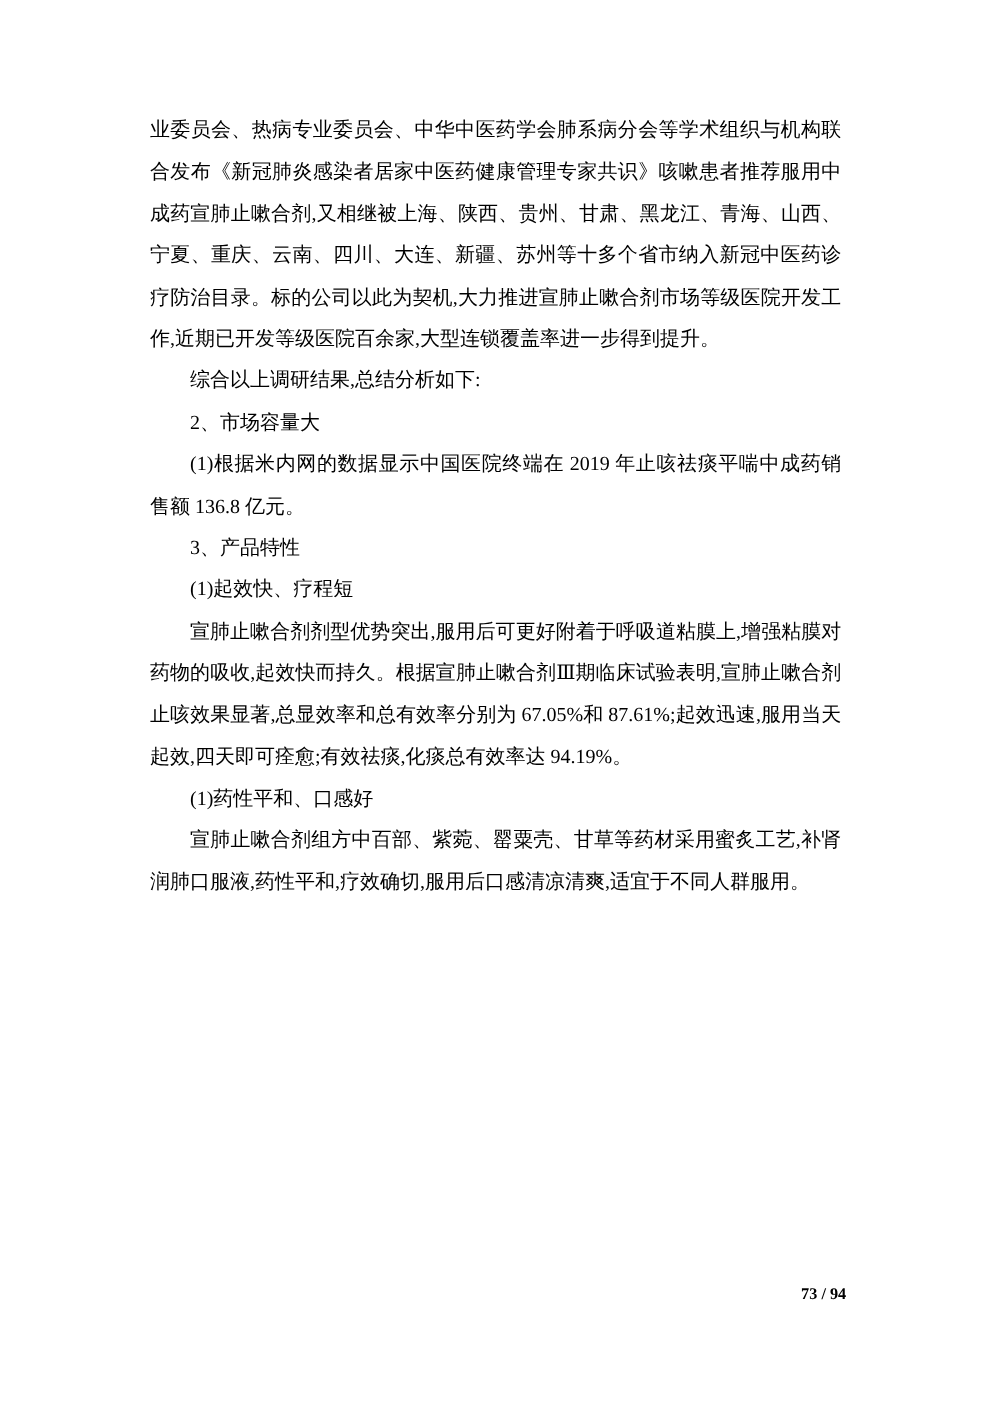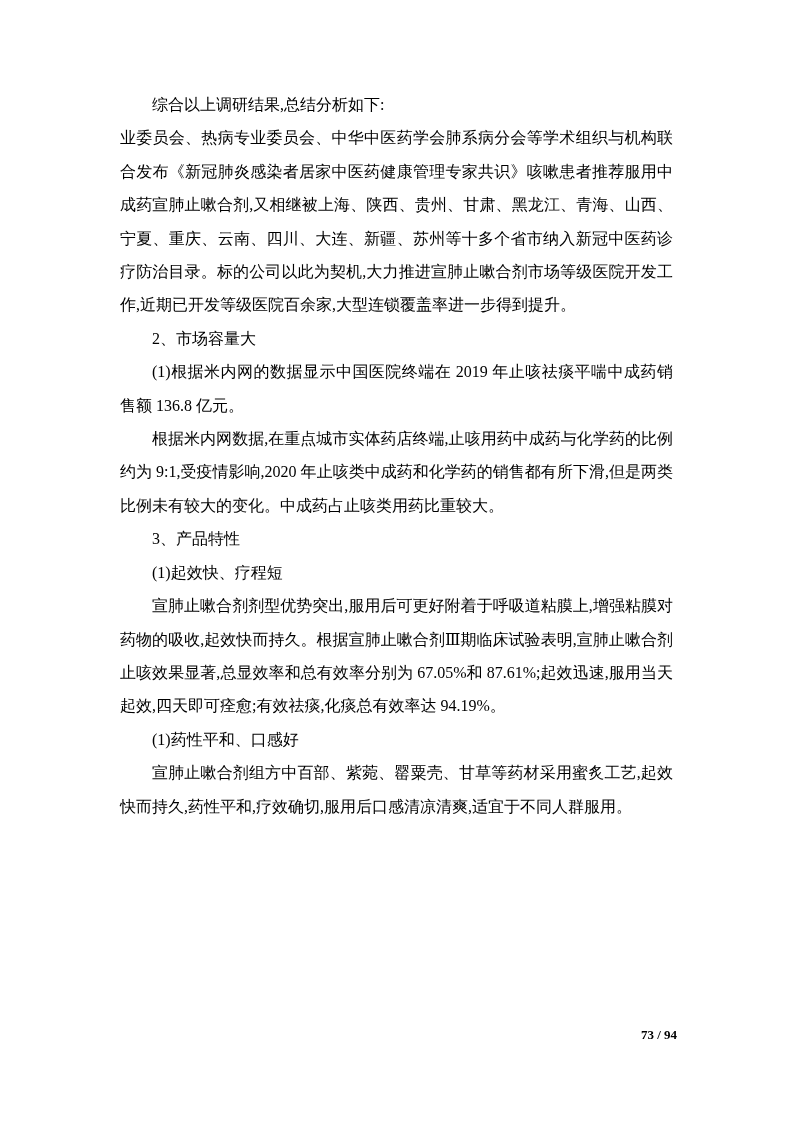--- a/index.html
+++ b/index.html
@@ -51,29 +51,28 @@
     line-height: 18px;
   }
 </style>
 </head>
 <body>
 
 <div class="page">
 
   <div class="doc-body">
 
-  <p class="para indent">综合以上调研结果,总结分析如下:</p>
-      <p class="para">业委员会、热病专业委员会、中华中医药学会肺系病分会等学术组织与机构联合发布《新冠肺炎感染者居家中医药健康管理专家共识》咳嗽患者推荐服用中成药宣肺止嗽合剂,又相继被上海、陕西、贵州、甘肃、黑龙江、青海、山西、宁夏、重庆、云南、四川、大连、新疆、苏州等十多个省市纳入新冠中医药诊疗防治目录。标的公司以此为契机,大力推进宣肺止嗽合剂市场等级医院开发工作,近期已开发等级医院百余家,大型连锁覆盖率进一步得到提升。</p>
+  <p class="para">业委员会、热病专业委员会、中华中医药学会肺系病分会等学术组织与机构联合发布《新冠肺炎感染者居家中医药健康管理专家共识》咳嗽患者推荐服用中成药宣肺止嗽合剂,又相继被上海、陕西、贵州、甘肃、黑龙江、青海、山西、宁夏、重庆、云南、四川、大连、新疆、苏州等十多个省市纳入新冠中医药诊疗防治目录。标的公司以此为契机,大力推进宣肺止嗽合剂市场等级医院开发工作,近期已开发等级医院百余家,大型连锁覆盖率进一步得到提升。</p>
+      <p class="para indent">综合以上调研结果,总结分析如下:</p>
       <p class="para indent">2、市场容量大</p>
       <p class="para indent">(1)根据米内网的数据显示中国医院终端在 2019 年止咳祛痰平喘中成药销售额 136.8 亿元。</p>
-      <p class="para indent">根据米内网数据,在重点城市实体药店终端,止咳用药中成药与化学药的比例约为 9:1,受疫情影响,2020 年止咳类中成药和化学药的销售都有所下滑,但是两类比例未有较大的变化。中成药占止咳类用药比重较大。</p>
       <p class="para indent">3、产品特性</p>
       <p class="para indent">(1)起效快、疗程短</p>
       <p class="para indent">宣肺止嗽合剂剂型优势突出,服用后可更好附着于呼吸道粘膜上,增强粘膜对药物的吸收,起效快而持久。根据宣肺止嗽合剂Ⅲ期临床试验表明,宣肺止嗽合剂止咳效果显著,总显效率和总有效率分别为 67.05%和 87.61%;起效迅速,服用当天起效,四天即可痊愈;有效祛痰,化痰总有效率达 94.19%。</p>
       <p class="para indent">(1)药性平和、口感好</p>
-      <p class="para indent">宣肺止嗽合剂组方中百部、紫菀、罂粟壳、甘草等药材采用蜜炙工艺,起效快而持久,药性平和,疗效确切,服用后口感清凉清爽,适宜于不同人群服用。</p>
+      <p class="para indent">宣肺止嗽合剂组方中百部、紫菀、罂粟壳、甘草等药材采用蜜炙工艺,补肾润肺口服液,药性平和,疗效确切,服用后口感清凉清爽,适宜于不同人群服用。</p>
     </div>
 
   <div class="page-footer">
     <span>73 / 94</span>
   </div>
 
 </div>
 
 </body></html>

